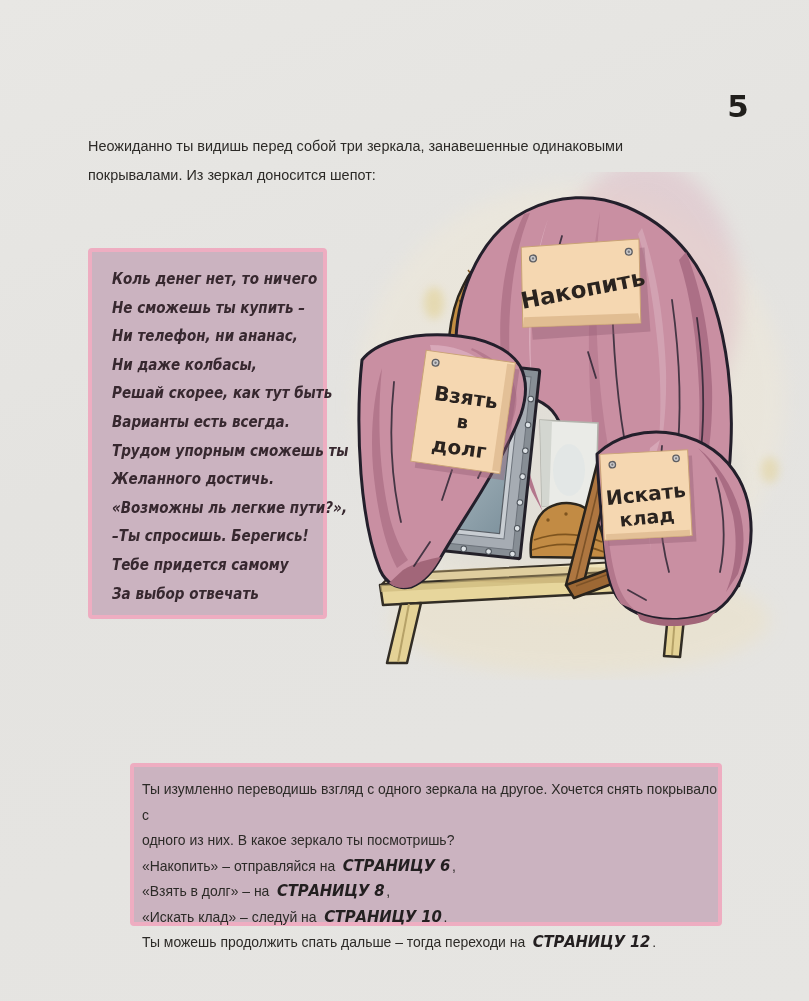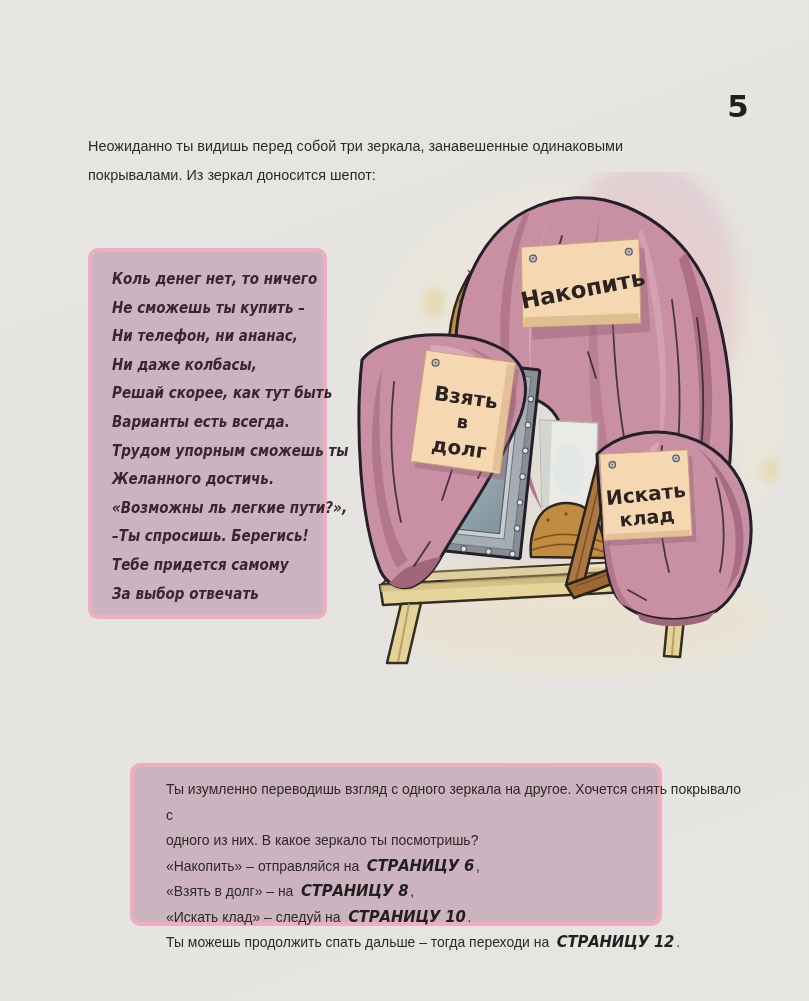--- a/index.html
+++ b/index.html
@@ -12,29 +12,29 @@
     position:absolute;left:718px;top:88px;width:40px;text-align:center;
     font-family:"DejaVu Sans",sans-serif;font-weight:700;font-size:31px;color:#211f1c;
   }
   .intro{
     position:absolute;left:88px;top:131px;width:648px;
     font-size:15.5px;line-height:29px;white-space:pre-line;
     transform:scaleX(.93);transform-origin:left top;color:#2c2a27;
   }
   .roundbox{
     position:absolute;box-sizing:border-box;
-    background:#cbb3c0;border:4px solid #eeadc1;border-radius:10px;
+    background:#cbb3c0;border:4px solid #eeadc1;border-radius:4px;
   }
   .poem-box{left:88px;top:248px;width:239px;height:371px;padding:13px 14px 10px 20px;}
   .poem-line{
     font-family:"DejaVu Sans",sans-serif;font-style:italic;font-weight:700;
     font-size:15px;line-height:28.6px;color:#37282f;white-space:nowrap;
     transform:scaleX(.9);transform-origin:left top;
   }
-  .choice-box{left:130px;top:763px;width:532px;height:163px;padding:9px 14px 8px 32px;}
+  .choice-box{left:130px;top:763px;width:592px;height:163px;padding:9px 14px 8px 8px;}
   .choice-content{transform:scaleX(.93);transform-origin:left top;width:620px;}
   .choice-intro{font-size:15px;line-height:25.5px;white-space:pre-line;color:#2c2a27;}
   .choice-line{font-size:15px;line-height:25.5px;color:#2c2a27;}
   .pg{
     font-family:"DejaVu Sans",sans-serif;font-style:italic;font-weight:700;
     font-size:16px;color:#231f20;margin:0 2px 0 4px;letter-spacing:-0.2px;
   }
   .illus{position:absolute;left:325px;top:172px;width:475px;height:508px;}
   .sign-t{font-family:"DejaVu Sans",sans-serif;font-weight:700;fill:#2a231f;}
   .ink{stroke:#241f2d;stroke-width:1.8;fill:none;opacity:.8;stroke-linecap:round;}

